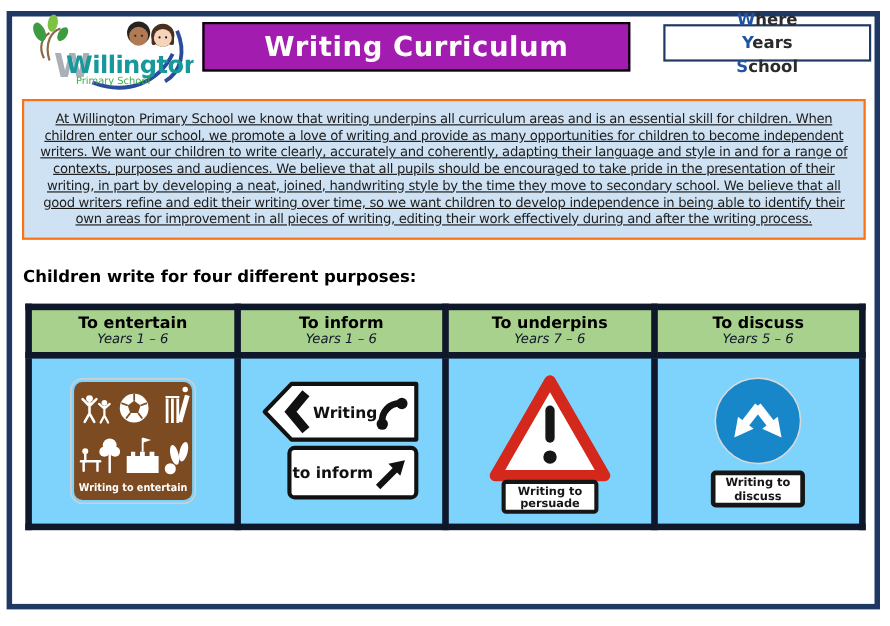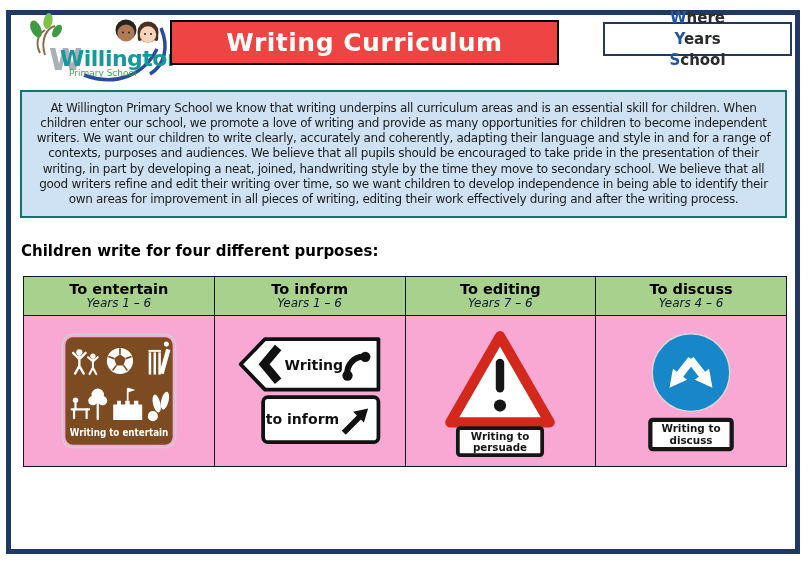--- a/index.html
+++ b/index.html
@@ -7,49 +7,49 @@
     width:809px;height:569px;position:relative;overflow:hidden;
     background:#fff;font-family:"DejaVu Sans","Liberation Sans",sans-serif;color:#111;
   }
   .page-border{
     position:absolute;left:6px;top:10px;width:784px;height:534px;
     border:5px solid #1f3864;background:transparent;
   }
   
   .logo{position:absolute;left:26px;top:13px;width:150px;height:70px}
   .banner{
-    position:absolute;left:170px;top:20px;width:389px;height:45px;box-sizing:border-box;
-    background:#ef4444;border:2px solid #000;display:flex;align-items:center;justify-content:center;
+    position:absolute;left:184px;top:20px;width:389px;height:45px;box-sizing:border-box;
+    background:#a21caf;border:2px solid #000;display:flex;align-items:center;justify-content:center;
   }
   .banner span{color:#fdfdfa;font-size:25px;font-weight:600;letter-spacing:.5px}
   .motto{
     position:absolute;left:603px;top:22px;width:189px;height:34px;box-sizing:border-box;
     border:2px solid #1f3864;background:#fff;display:flex;align-items:center;justify-content:center;gap:3px;flex-direction:column;
   }
   .motto-word{display:inline-block;font-size:15px;font-weight:600;color:#2b2b2b}
   .motto-word::first-letter{color:#2155a3}
   
   .intro{
     position:absolute;left:20px;top:90px;width:767px;height:128px;box-sizing:border-box;
-    background:#cfe2f3;border:2px solid #0f766e;display:flex;align-items:center;justify-content:center;
-    padding:4px 13px;overflow:hidden;
+    background:#cfe2f3;border:2px solid #f97316;display:flex;align-items:center;justify-content:center;
+    padding:4px 13px;overflow:hidden;text-decoration:underline;
   }
   .intro p{
     margin:0;text-align:center;font-size:12px;line-height:1.26;letter-spacing:-.3px;color:#1c1c1c;
   }
   
   .purposes-heading{position:absolute;left:21px;top:242px;font-size:15px;font-weight:bold;color:#000}
   table.purposes{
     position:absolute;left:23px;top:276px;width:764px;border-collapse:collapse;table-layout:fixed;
   }
-  table.purposes th,table.purposes td{border:1px solid #0f172a;padding:0;text-align:center}
+  table.purposes th,table.purposes td{border:6px solid #0f172a;padding:0;text-align:center}
   table.purposes th{background:#a9d18e;height:38px;vertical-align:middle}
   .col-title{font-size:14.5px;font-weight:bold;color:#000;line-height:1.15}
   .col-years{font-size:12px;font-style:italic;font-weight:normal;color:#0f172a;line-height:1.15}
-  table.purposes td{height:150px;background:#f9a8d4;vertical-align:middle}
+  table.purposes td{height:150px;background:#7dd3fc;vertical-align:middle}
   .sign-wrap{display:flex;align-items:center;justify-content:center}
   svg text{font-family:"DejaVu Sans","Liberation Sans",sans-serif}
 </style>
 </head>
 <body>
 
 <div class="page-border"></div>
 
 <svg class="logo" viewBox="0 0 150 70">
   <g>
@@ -98,26 +98,26 @@
   <tr>
     <th>
       <div class="col-title">To entertain</div>
       <div class="col-years">Years 1 – 6</div>
     </th>
     <th>
       <div class="col-title">To inform</div>
       <div class="col-years">Years 1 – 6</div>
     </th>
     <th>
-      <div class="col-title">To editing</div>
+      <div class="col-title">To underpins</div>
       <div class="col-years">Years 7 – 6</div>
     </th>
     <th>
       <div class="col-title">To discuss</div>
-      <div class="col-years">Years 4 – 6</div>
+      <div class="col-years">Years 5 – 6</div>
     </th>
   </tr>
   </thead>
   <tbody>
   <tr>
 
     <td>
       <div class="sign-wrap">
       <svg width="116" height="116" viewBox="0 0 120 120">
         <rect x="1.5" y="1.5" width="117" height="117" rx="11" fill="none" stroke="#cfcfcf" stroke-width="1.5"></rect>

